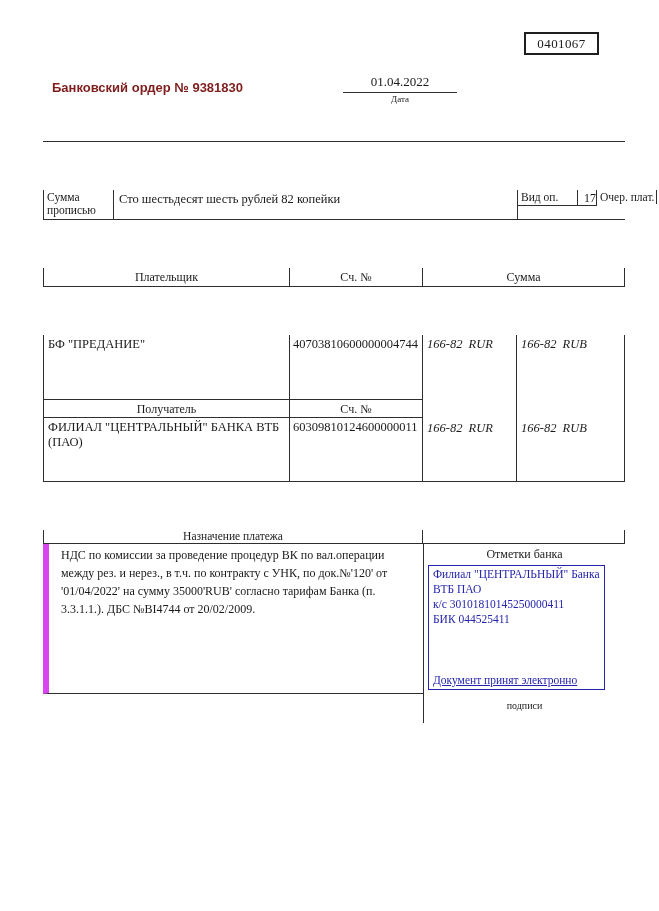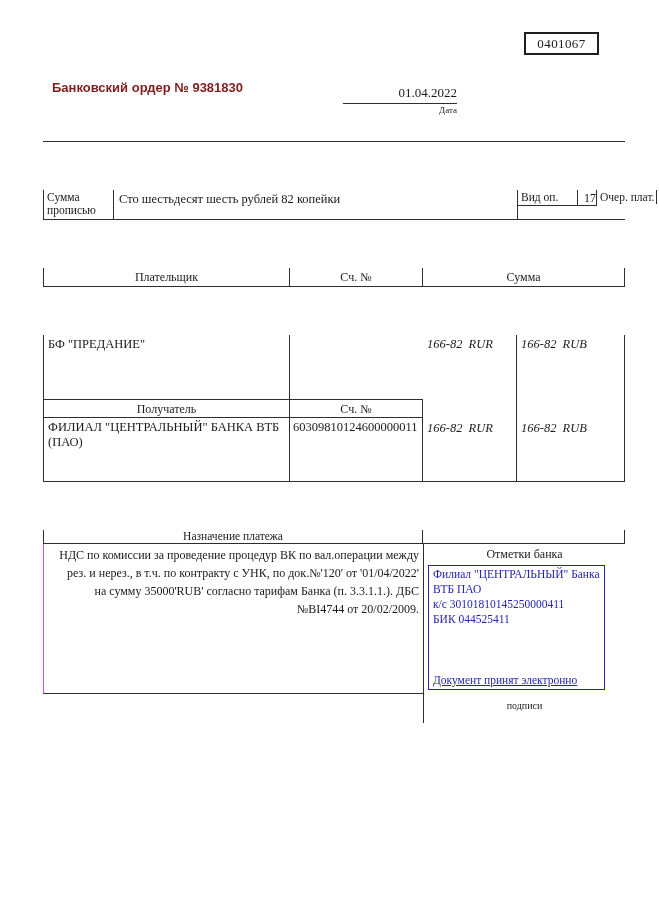--- a/index.html
+++ b/index.html
@@ -7,21 +7,21 @@
        font-family:"Liberation Serif", serif;color:#1a1a1a;
        -webkit-font-smoothing:antialiased;}
   .abs{position:absolute;}
 
   
   .form-code{left:524px;top:32px;width:75px;height:23px;border:2px solid #1f1f1f;
              box-sizing:border-box;display:flex;align-items:center;justify-content:center;
              font-size:13px;letter-spacing:.4px;}
   .doc-title{left:52px;top:80px;font-family:"Liberation Sans",sans-serif;
              font-weight:bold;font-size:13px;color:#7f1d1d;white-space:nowrap;}
-  .date-block{left:343px;top:85px;width:114px;text-align:right;}
+  .date-block{left:343px;top:74px;width:114px;text-align:center;}
   .date-value{font-size:13px;border-bottom:1px solid #2e2e2e;padding-bottom:2px;}
   .date-caption{font-size:9px;margin-top:1px;}
 
   
   .form-table{left:43px;top:141px;width:582px;border-top:1px solid #2e2e2e;box-sizing:border-box;}
   .form-table,.form-table *{box-sizing:border-box;}
   .row{display:flex;border-left:1px solid #2e2e2e;border-bottom:1px solid #2e2e2e;margin-top:48px;}
   .brd-r{border-right:1px solid #2e2e2e;}
   .row1{height:30px;}
   .cell-amt-words-label{width:70px;font-size:11.5px;line-height:13px;padding:1px 3px;}
@@ -42,23 +42,23 @@
   .name-cell{width:246px;font-size:12.5px;padding:2px 8px 0 4px;}
   .acct-cell{width:133px;font-size:12.5px;padding:2px 0 0 3px;white-space:nowrap;}
   .amt-col{position:relative;font-size:12.5px;word-spacing:3px;font-style:italic;}
   .amt-rur{width:94px;} .amt-rub{width:108px;}
   .amt-top{position:absolute;top:2px;left:4px;white-space:nowrap;}
   .amt-bot{position:absolute;top:86px;left:4px;white-space:nowrap;}
   .row4{height:14px;}
   .purpose-hdr{width:379px;font-size:11.5px;line-height:12px;text-align:center;}
   .row4-right{width:202px;}
   .row5{display:flex;align-items:flex-start;border:none;}
-  .purpose-cell{width:380px;height:150px;border-left:1px solid #d946ef;
+  .purpose-cell{width:380px;height:150px;border-left:6px solid #d946ef;
                 border-bottom:1px solid #2e2e2e;padding:2px 4px 0 12px;
-                font-size:12px;line-height:18px;text-align:right;}
+                font-size:12px;line-height:18px;}
   .marks-col{width:202px;height:179px;border-left:1px solid #2e2e2e;position:relative;}
   .marks-label{text-align:center;font-size:12px;margin-top:3px;}
   .stamp{position:absolute;left:4px;top:21px;width:177px;height:125px;
          border:1px solid #2424ae;color:#2424ae;font-size:11.5px;line-height:15px;
          padding:1px 4px;display:flex;flex-direction:column;}
   .stamp-date{margin-top:14px;}
   .stamp-footer{margin-top:auto;text-decoration:underline;}
   .signatures{position:absolute;top:156px;left:0;width:100%;text-align:center;font-size:10px;}
 </style>
 </head>
@@ -95,20 +95,21 @@
   <div class="row row2">
     <div class="hdr c1 brd-r">Плательщик</div>
     <div class="hdr c2 brd-r">Сч. №</div>
     <div class="hdr c3 brd-r">Сумма</div>
   </div>
 
   <div class="row row3">
     <div class="r3-left">
       <div class="r3a">
         <div class="name-cell brd-r">БФ "ПРЕДАНИЕ"</div>
+        <div class="acct-cell brd-r">40703810600000004744</div>
       </div>
       <div class="r3b">
         <div class="hdr c1 brd-r">Получатель</div>
         <div class="hdr c2 brd-r">Сч. №</div>
       </div>
       <div class="r3c">
         <div class="name-cell brd-r">ФИЛИАЛ "ЦЕНТРАЛЬНЫЙ" БАНКА ВТБ (ПАО)</div>
         <div class="acct-cell brd-r">60309810124600000011</div>
       </div>
     </div>

